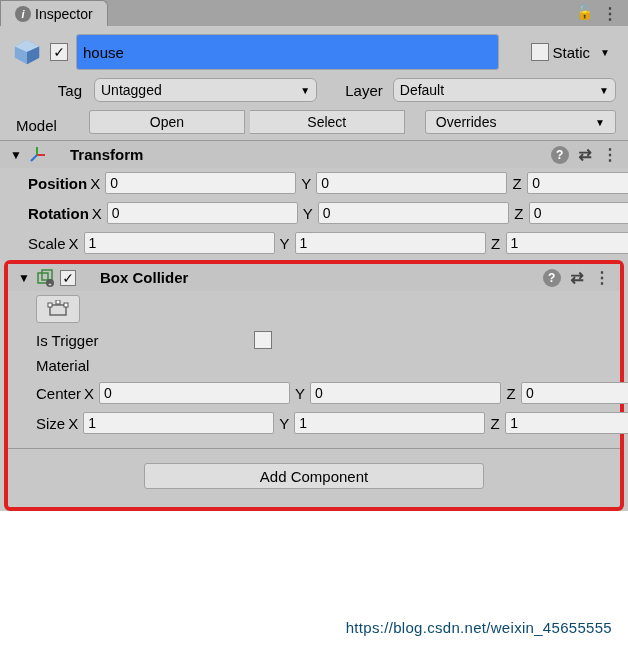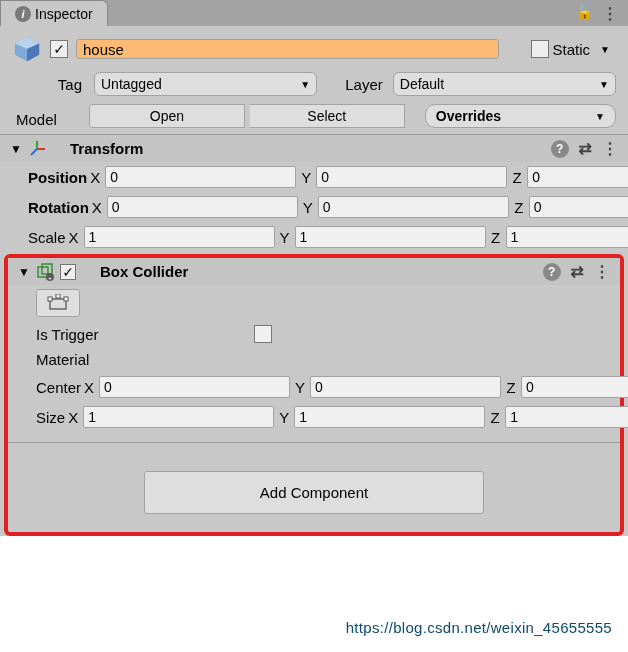--- a/index.html
+++ b/index.html
@@ -6,21 +6,21 @@
   body { background: #ffffff; width: 628px; height: 652px; position: relative; }
   .panel { background: #c8c8c8; width: 628px; display: flex; flex-direction: column; }
   .tab-bar { display: flex; align-items: center; background: #a3a3a3; height: 26px; }
   .tab { display: flex; align-items: center; gap: 4px; padding: 4px 14px; background: #c8c8c8; border-top-right-radius: 6px; border: 1px solid #888; border-bottom: none; font-size: 14px; height: 26px; }
   .tab-spacer { flex: 1; }
   .tab-icons { display: flex; gap: 8px; padding-right: 10px; }
   .info-icon { width: 16px; height: 16px; border-radius: 50%; background: #7a7a7a; color: #fff; font-size: 11px; display: flex; align-items: center; justify-content: center; font-weight: bold; font-style: italic; }
   .header { display: flex; align-items: center; padding: 8px 12px 6px 12px; gap: 8px; }
   .cube-icon { width: 30px; height: 30px; }
   .check { width: 18px; height: 18px; border: 1px solid #777; background: #eee; display: flex; align-items: center; justify-content: center; font-size: 14px; }
-  .name-input { flex: 1; height: 20px; background: #fdba74; border: 1px solid #a2a2a2; border-radius: 3px; padding: 0 6px; font-size: 15px; }
+  .name-input { flex: 1; height: 36px; background: #3b82f6; border: 1px solid #a2a2a2; border-radius: 3px; padding: 0 6px; font-size: 15px; }
   .static-check { width: 18px; height: 18px; border: 1px solid #777; background: #eee; }
   .static-row { display: flex; align-items: center; gap: 4px; font-size: 15px; margin-left: 24px; }
   .row { display: flex; align-items: center; padding: 2px 12px 6px 12px; gap: 4px; font-size: 15px; }
   .row .lbl { width: 50px; text-align: right; padding-right: 8px; }
   .row .lbl2 { padding: 0 6px 0 24px; }
   .dropdown { flex: 1; height: 24px; background: #dedede; border: 1px solid #a2a2a2; border-radius: 6px; padding: 0 6px; display: flex; align-items: center; justify-content: space-between; font-size: 14px; }
   .dropdown .arrow { font-size: 10px; }
   .model-row { display: flex; align-items: flex-end; padding: 2px 12px 6px 12px; gap: 5px; font-size: 15px; }
   .model-lbl { width: 72px; padding-left: 4px; }
   .btn { height: 24px; background: #dedede; border: 1px solid #a2a2a2; display: flex; align-items: center; justify-content: center; font-size: 14px; }
@@ -35,21 +35,21 @@
   .preset-icon, .menu-icon { font-size: 16px; color: #444; font-weight: bold; }
   .prop { display: flex; align-items: center; padding: 4px 14px 4px 28px; font-size: 15px; }
   .prop .plabel { width: 218px; }
   .prop .plabel.bold { font-weight: bold; }
   .xyz { display: flex; flex: 1; gap: 2px; align-items: center; }
   .xyz .axl { width: 16px; text-align: center; }
   .xyz .nin { flex: 1; height: 22px; background: #f0f0f0; border: 1px solid #a2a2a2; border-radius: 2px; padding: 0 4px; font-size: 14px; }
   .redbox { border: 4px solid #e02020; border-radius: 6px; margin: 2px 4px 0 4px; padding-bottom: 18px; }
   .collider-btn { width: 44px; height: 28px; background: #dedede; border: 1px solid #a2a2a2; border-radius: 3px; display: flex; align-items: center; justify-content: center; }
   .mat-field { flex: 1; height: 24px; background: #f0f0f0; border: 1px solid #a2a2a2; border-radius: 2px; padding: 0 6px; display: flex; align-items: center; justify-content: space-between; font-size: 14px; }
-  .addcomp { margin: 28px auto 0 auto; width: 340px; height: 43px; background: #dedede; border: 1px solid #a2a2a2; border-radius: 3px; display: flex; align-items: center; justify-content: center; font-size: 15px; }
+  .addcomp { margin: 14px auto 0 auto; width: 340px; height: 26px; background: #dedede; border: 1px solid #a2a2a2; border-radius: 3px; display: flex; align-items: center; justify-content: center; font-size: 15px; }
   .watermark { position: absolute; bottom: 16px; right: 16px; color: #0c4a6e; font-size: 15px; letter-spacing: .3px; }
   .lock-icon { font-size: 14px; color: #555; }
 </style>
 </head>
 <body>
 
 <div class="panel">
 
   <div class="tab-bar">
     <div class="tab">
@@ -91,21 +91,21 @@
       <span>Default</span>
       <span class="arrow">▼</span>
     </div>
   </div>
 
   <div class="model-row">
     <div class="model-lbl">Model</div>
     <div class="btn btn3" style="border-radius:3px 0 0 3px;">Open</div>
     <div class="btn btn3" style="border-left:none;">Select</div>
     <div style="width:10px;"></div>
-    <div class="btn btn-ov" style="border-radius:10px;font-weight:bold;">
+    <div class="btn btn-ov" style="border-radius:3px;">
       <span>Overrides</span>
       <span style="font-size:10px;">▼</span>
     </div>
   </div>
 
   <div class="comp-header">
     <span class="fold">▼</span>
     <svg class="comp-icon" viewBox="0 0 18 18">
       <line x1="9" y1="9" x2="9" y2="1" stroke="#2ca82c" stroke-width="2"></line>
       <line x1="9" y1="9" x2="17" y2="9" stroke="#d8342b" stroke-width="2"></line>

